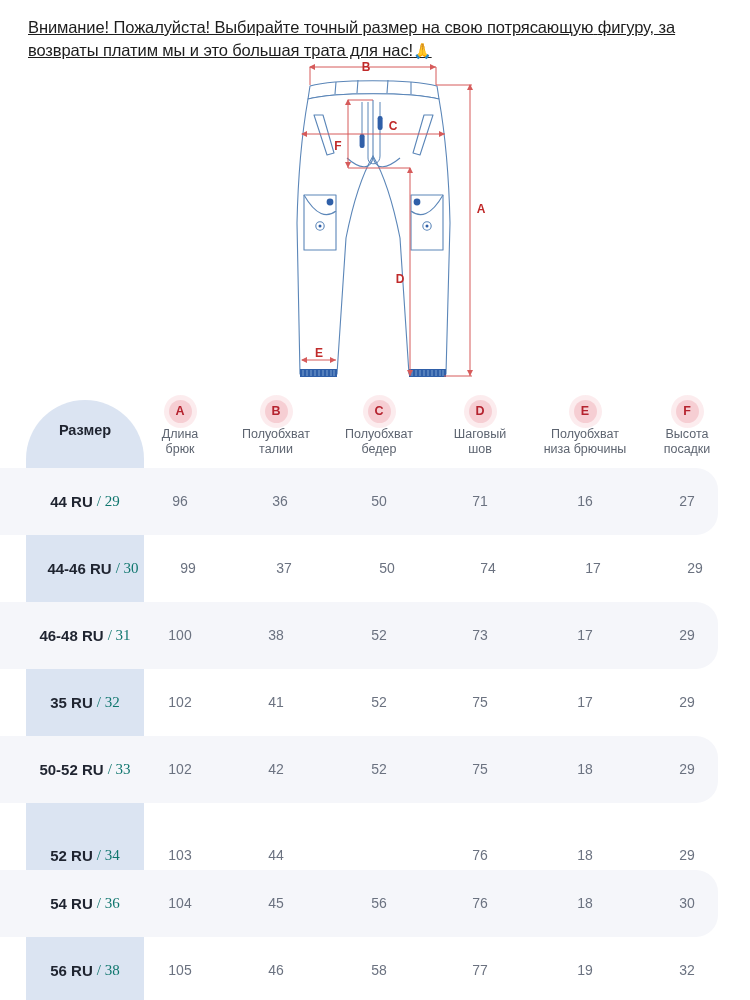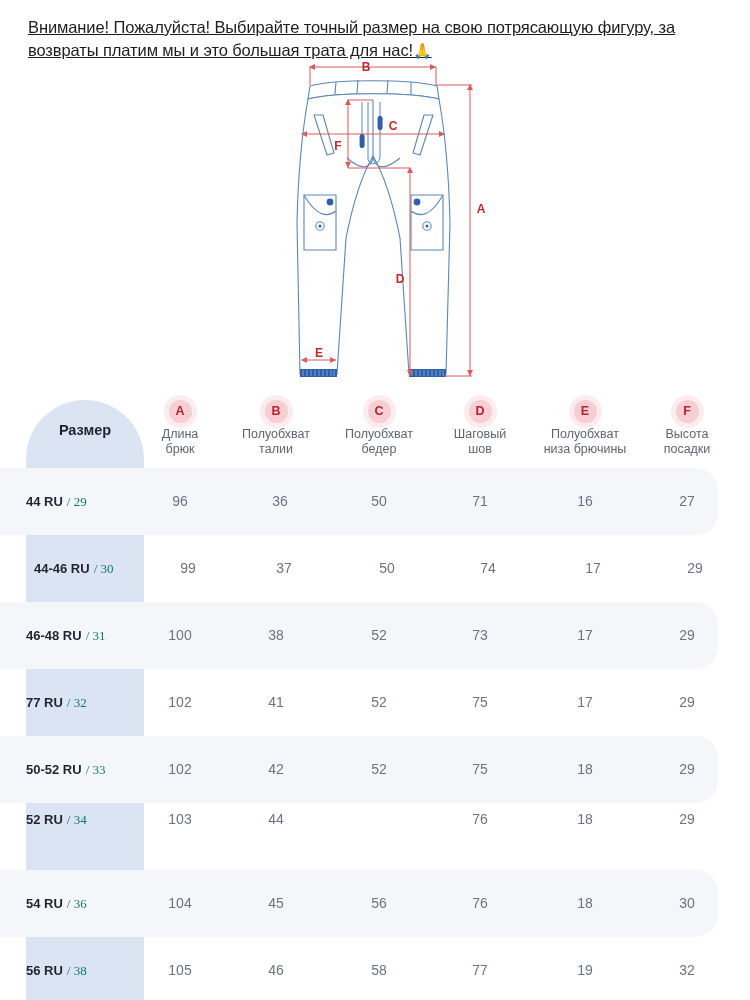--- a/index.html
+++ b/index.html
@@ -129,21 +129,22 @@
   .row.alt .stripe { background: transparent; }
 
   .cell-size {
     position: absolute;
     left: 26px;
     top: 0;
     width: 118px;
     height: 67px;
     display: flex;
     align-items: center;
-    font-size: 13px;
+    justify-content: center;
+    font-size: 15px;
     color: #1f2430;
     z-index: 3;
   }
   .cell-size b { font-weight: bold; }
   .cell-size .alt-size {
     font-weight: normal;
     color: #0f766e;
     margin-left: 4px;
     font-family: Liberation Serif, serif;
   }
@@ -332,21 +333,21 @@
         <div class="cell-val" style="left:180px">100</div>
         <div class="cell-val" style="left:276px">38</div>
         <div class="cell-val" style="left:379px">52</div>
         <div class="cell-val" style="left:480px">73</div>
         <div class="cell-val" style="left:585px">17</div>
         <div class="cell-val" style="left:687px">29</div>
       </div>
       <div class="row alt" style="top: 277px;">
         <div class="stripe"></div>
         <div class="cell-size">
-          <b>77 RU</b>
+          <b>35 RU</b>
           <span class="alt-size">/ 32</span>
         </div>
         <div class="cell-val" style="left:180px">102</div>
         <div class="cell-val" style="left:276px">41</div>
         <div class="cell-val" style="left:379px">52</div>
         <div class="cell-val" style="left:480px">75</div>
         <div class="cell-val" style="left:585px">17</div>
         <div class="cell-val" style="left:687px">29</div>
       </div>
       <div class="row" style="top: 344px; padding-left: 10px;">
@@ -355,21 +356,21 @@
           <b>50-52 RU</b>
           <span class="alt-size">/ 33</span>
         </div>
         <div class="cell-val" style="left:180px">102</div>
         <div class="cell-val" style="left:276px">42</div>
         <div class="cell-val" style="left:379px">52</div>
         <div class="cell-val" style="left:480px">75</div>
         <div class="cell-val" style="left:585px">18</div>
         <div class="cell-val" style="left:687px">29</div>
       </div>
-      <div class="row alt" style="top: 394px;">
+      <div class="row alt" style="top: 430px;">
         <div class="stripe"></div>
         <div class="cell-size">
           <b>52 RU</b>
           <span class="alt-size">/ 34</span>
         </div>
         <div class="cell-val" style="left:180px">103</div>
         <div class="cell-val" style="left:276px">44</div>
         <div class="cell-val" style="left:480px">76</div>
         <div class="cell-val" style="left:585px">18</div>
         <div class="cell-val" style="left:687px">29</div>

